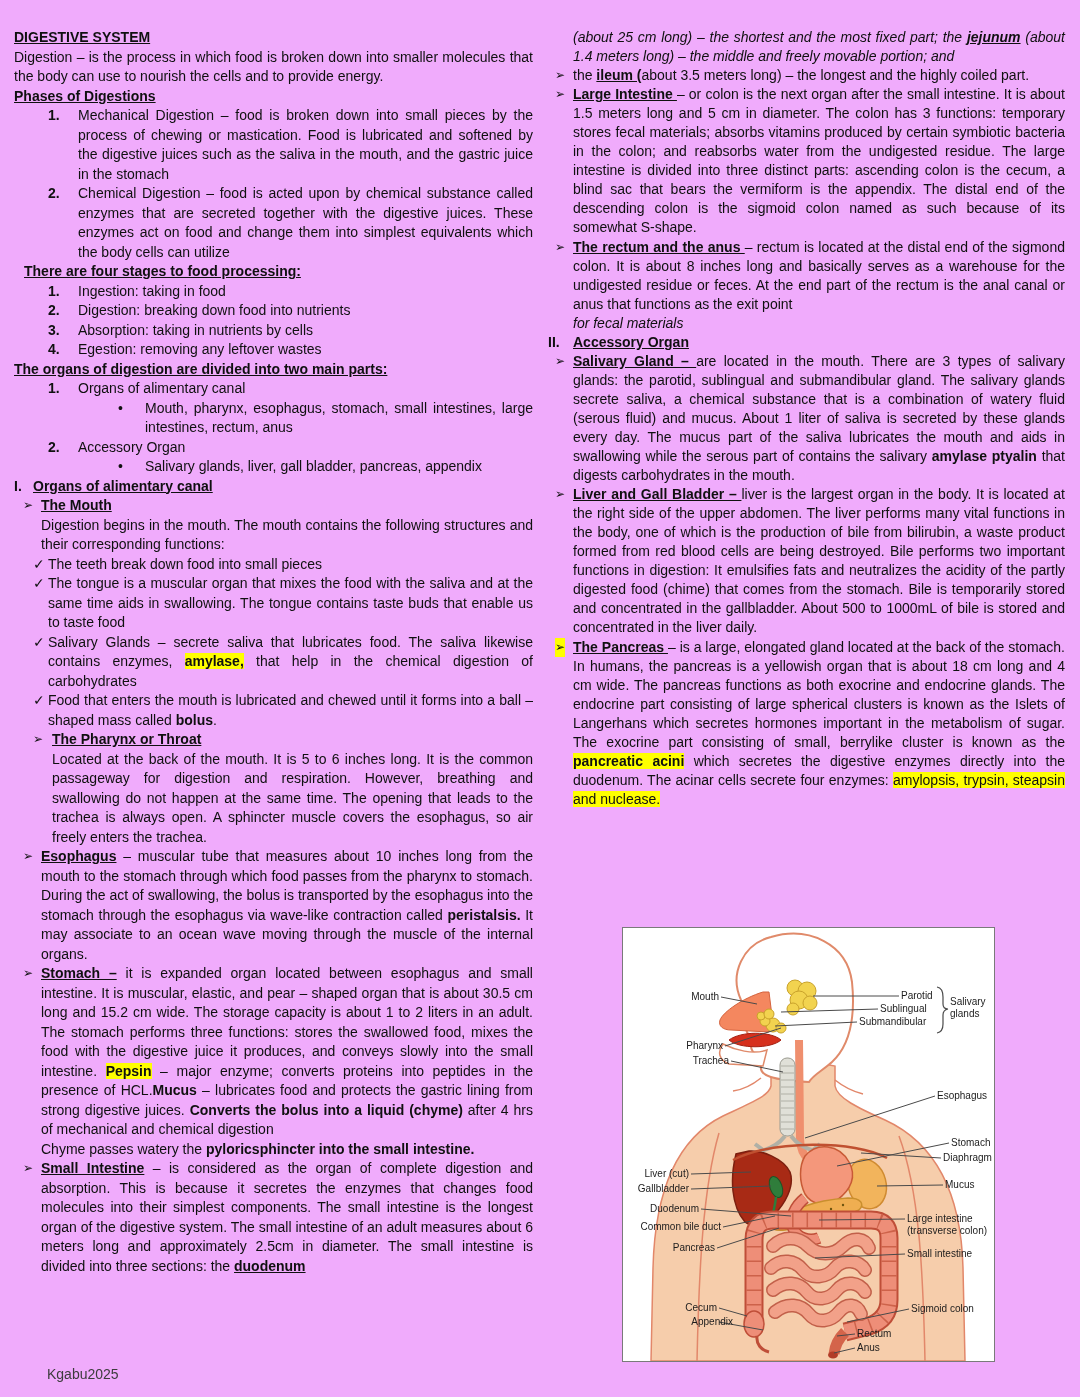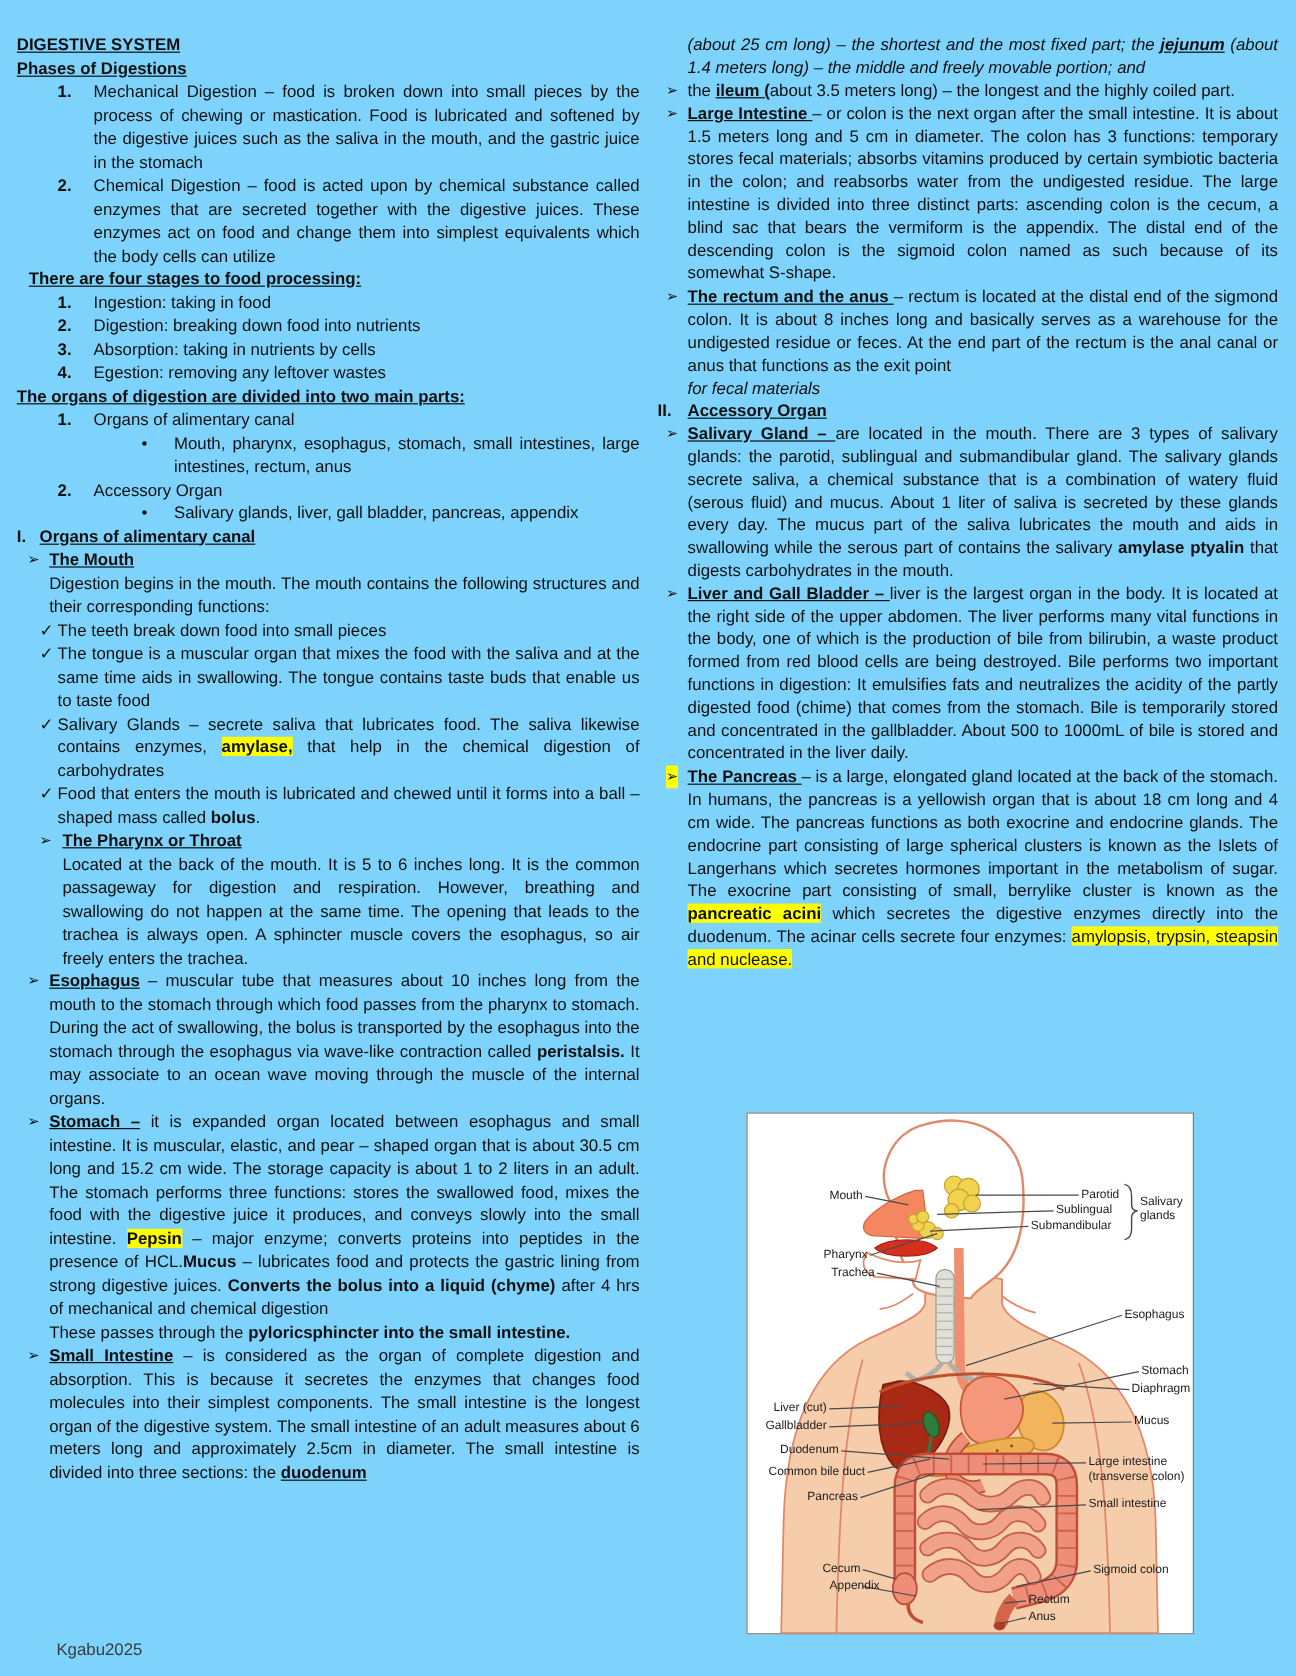--- a/index.html
+++ b/index.html
@@ -1,16 +1,16 @@
 <!DOCTYPE html>
 <html><head>
 <meta charset="utf-8">
 <style>
   html,body{margin:0;padding:0;background:#fff;}
-  .page{position:relative;width:1080px;height:1397px;background:#7dd3fc;overflow:hidden;
+  .page{position:relative;width:1080px;height:1397px;background:#f0abfc;overflow:hidden;
         font-family:"Liberation Sans",sans-serif;color:#101010;}
   .col{position:absolute;top:28px;width:519px;font-size:14px;}
   #col-left{left:14px;line-height:19.5px;}
   #col-right{left:546px;line-height:19.05px;}
   .blk{position:relative;text-align:justify;}
   .b{font-weight:bold;}
   .u{text-decoration:underline;}
   .hl{background:#ffff00;}
   .marker{position:absolute;top:0;}
   .arrowm{font-size:12px;}
@@ -35,20 +35,21 @@
   .dlabel.wrap{white-space:normal;}
   .footer{position:absolute;left:47px;top:1366px;font-size:14px;color:#3c3c3c;}
 </style>
 </head>
 <body>
 
 <div class="page">
 
   <div class="col" id="col-left">
       <div class="blk heading"><span class="b u">DIGESTIVE SYSTEM</span></div>
+      <div class="blk para"><span>Digestion – is the process in which food is broken down into smaller molecules that the body can use to nourish the cells and to provide energy.</span></div>
       <div class="blk heading"><span class="b u">Phases of Digestions</span></div>
       <div class="blk num"><span class="marker b">1.</span><span>Mechanical Digestion – food is broken down into small pieces by the process of chewing or mastication. Food is lubricated and softened by the digestive juices such as the saliva in the mouth, and the gastric juice in the stomach</span></div>
       <div class="blk num"><span class="marker b">2.</span><span>Chemical Digestion – food is acted upon by chemical substance called enzymes that are secreted together with the digestive juices. These enzymes act on food and change them into simplest equivalents which the body cells can utilize</span></div>
       <div class="blk heading-ind"><span class="b u">There are four stages to food processing:</span></div>
       <div class="blk num"><span class="marker b">1.</span><span>Ingestion: taking in food</span></div>
       <div class="blk num"><span class="marker b">2.</span><span>Digestion: breaking down food into nutrients</span></div>
       <div class="blk num"><span class="marker b">3.</span><span>Absorption: taking in nutrients by cells</span></div>
       <div class="blk num"><span class="marker b">4.</span><span>Egestion: removing any leftover wastes</span></div>
       <div class="blk heading"><span class="b u">The organs of digestion are divided into two main parts:</span></div>
       <div class="blk num"><span class="marker b">1.</span><span>Organs of alimentary canal</span></div>
@@ -59,21 +60,21 @@
       <div class="blk arrow"><span class="marker arrowm">➢</span><span class="b u">The Mouth</span></div>
       <div class="blk para-ind"><span>Digestion begins in the mouth. The mouth contains the following structures and their corresponding functions:</span></div>
       <div class="blk check"><span class="marker">✓</span><span>The teeth break down food into small pieces</span></div>
       <div class="blk check"><span class="marker">✓</span><span>The tongue is a muscular organ that mixes the food with the saliva and at the same time aids in swallowing. The tongue contains taste buds that enable us to taste food</span></div>
       <div class="blk check"><span class="marker">✓</span><span>Salivary Glands – secrete saliva that lubricates food. The saliva likewise contains enzymes, </span><span class="b hl">amylase,</span><span> that help in the chemical digestion of carbohydrates</span></div>
       <div class="blk check"><span class="marker">✓</span><span>Food that enters the mouth is lubricated and chewed until it forms into a ball – shaped mass called </span><span class="b">bolus</span><span>.</span></div>
       <div class="blk arrow2"><span class="marker arrowm">➢</span><span class="b u">The Pharynx or Throat</span></div>
       <div class="blk para-ind2"><span>Located at the back of the mouth. It is 5 to 6 inches long. It is the common passageway for digestion and respiration. However, breathing and swallowing do not happen at the same time. The opening that leads to the trachea is always open. A sphincter muscle covers the esophagus, so air freely enters the trachea.</span></div>
       <div class="blk arrow"><span class="marker arrowm">➢</span><span class="b u">Esophagus</span><span> – muscular tube that measures about 10 inches long from the mouth to the stomach through which food passes from the pharynx to stomach. During the act of swallowing, the bolus is transported by the esophagus into the stomach through the esophagus via wave-like contraction called </span><span class="b">peristalsis.</span><span> It may associate to an ocean wave moving through the muscle of the internal organs.</span></div>
       <div class="blk arrow"><span class="marker arrowm">➢</span><span class="b u">Stomach –</span><span> it is expanded organ located between esophagus and small intestine. It is muscular, elastic, and pear – shaped organ that is about 30.5 cm long and 15.2 cm wide. The storage capacity is about 1 to 2 liters in an adult. The stomach performs three functions: stores the swallowed food, mixes the food with the digestive juice it produces, and conveys slowly into the small intestine. </span><span class="b hl">Pepsin</span><span> – major enzyme; converts proteins into peptides in the presence of HCL.</span><span class="b">Mucus</span><span> – lubricates food and protects the gastric lining from strong digestive juices. </span><span class="b">Converts the bolus into a liquid (chyme)</span><span> after 4 hrs of mechanical and chemical digestion</span></div>
-      <div class="blk para-ind"><span>These passes through the </span><span class="b">pyloricsphincter into the small intestine.</span></div>
+      <div class="blk para-ind"><span>Chyme passes watery the </span><span class="b">pyloricsphincter into the small intestine.</span></div>
       <div class="blk arrow"><span class="marker arrowm">➢</span><span class="b u">Small Intestine</span><span> – is considered as the organ of complete digestion and absorption. This is because it secretes the enzymes that changes food molecules into their simplest components. The small intestine is the longest organ of the digestive system. The small intestine of an adult measures about 6 meters long and approximately 2.5cm in diameter. The small intestine is divided into three sections: the </span><span class="b u">duodenum</span></div>
     </div>
   <div class="col" id="col-right">
       <div class="blk cont"><span>(about 25 cm long) – the shortest and the most fixed part; the </span><span class="b u">jejunum</span><span> (about 1.4 meters long) – the middle and freely movable portion; and</span></div>
       <div class="blk arrow"><span class="marker arrowm">➢</span><span>the </span><span class="b u">ileum (</span><span>about 3.5 meters long) – the longest and the highly coiled part.</span></div>
       <div class="blk arrow"><span class="marker arrowm">➢</span><span class="b u">Large Intestine </span><span>– or colon is the next organ after the small intestine. It is about 1.5 meters long and 5 cm in diameter. The colon has 3 functions: temporary stores fecal materials; absorbs vitamins produced by certain symbiotic bacteria in the colon; and reabsorbs water from the undigested residue. The large intestine is divided into three distinct parts: ascending colon is the cecum, a blind sac that bears the vermiform is the appendix. The distal end of the descending colon is the sigmoid colon named as such because of its somewhat S-shape.</span></div>
       <div class="blk arrow"><span class="marker arrowm">➢</span><span class="b u">The rectum and the anus </span><span>– rectum is located at the distal end of the sigmond colon. It is about 8 inches long and basically serves as a warehouse for the undigested residue or feces. At the end part of the rectum is the anal canal or anus that functions as the exit point</span></div>
       <div class="blk cont"><span>for fecal materials</span></div>
       <div class="blk roman2"><span class="marker b">II.</span><span class="b u">Accessory Organ</span></div>
       <div class="blk arrow"><span class="marker arrowm">➢</span><span class="b u">Salivary Gland – </span><span>are located in the mouth. There are 3 types of salivary glands: the parotid, sublingual and submandibular gland. The salivary glands secrete saliva, a chemical substance that is a combination of watery fluid (serous fluid) and mucus. About 1 liter of saliva is secreted by these glands every day. The mucus part of the saliva lubricates the mouth and aids in swallowing while the serous part of contains the salivary </span><span class="b">amylase ptyalin</span><span> that digests carbohydrates in the mouth.</span></div>

